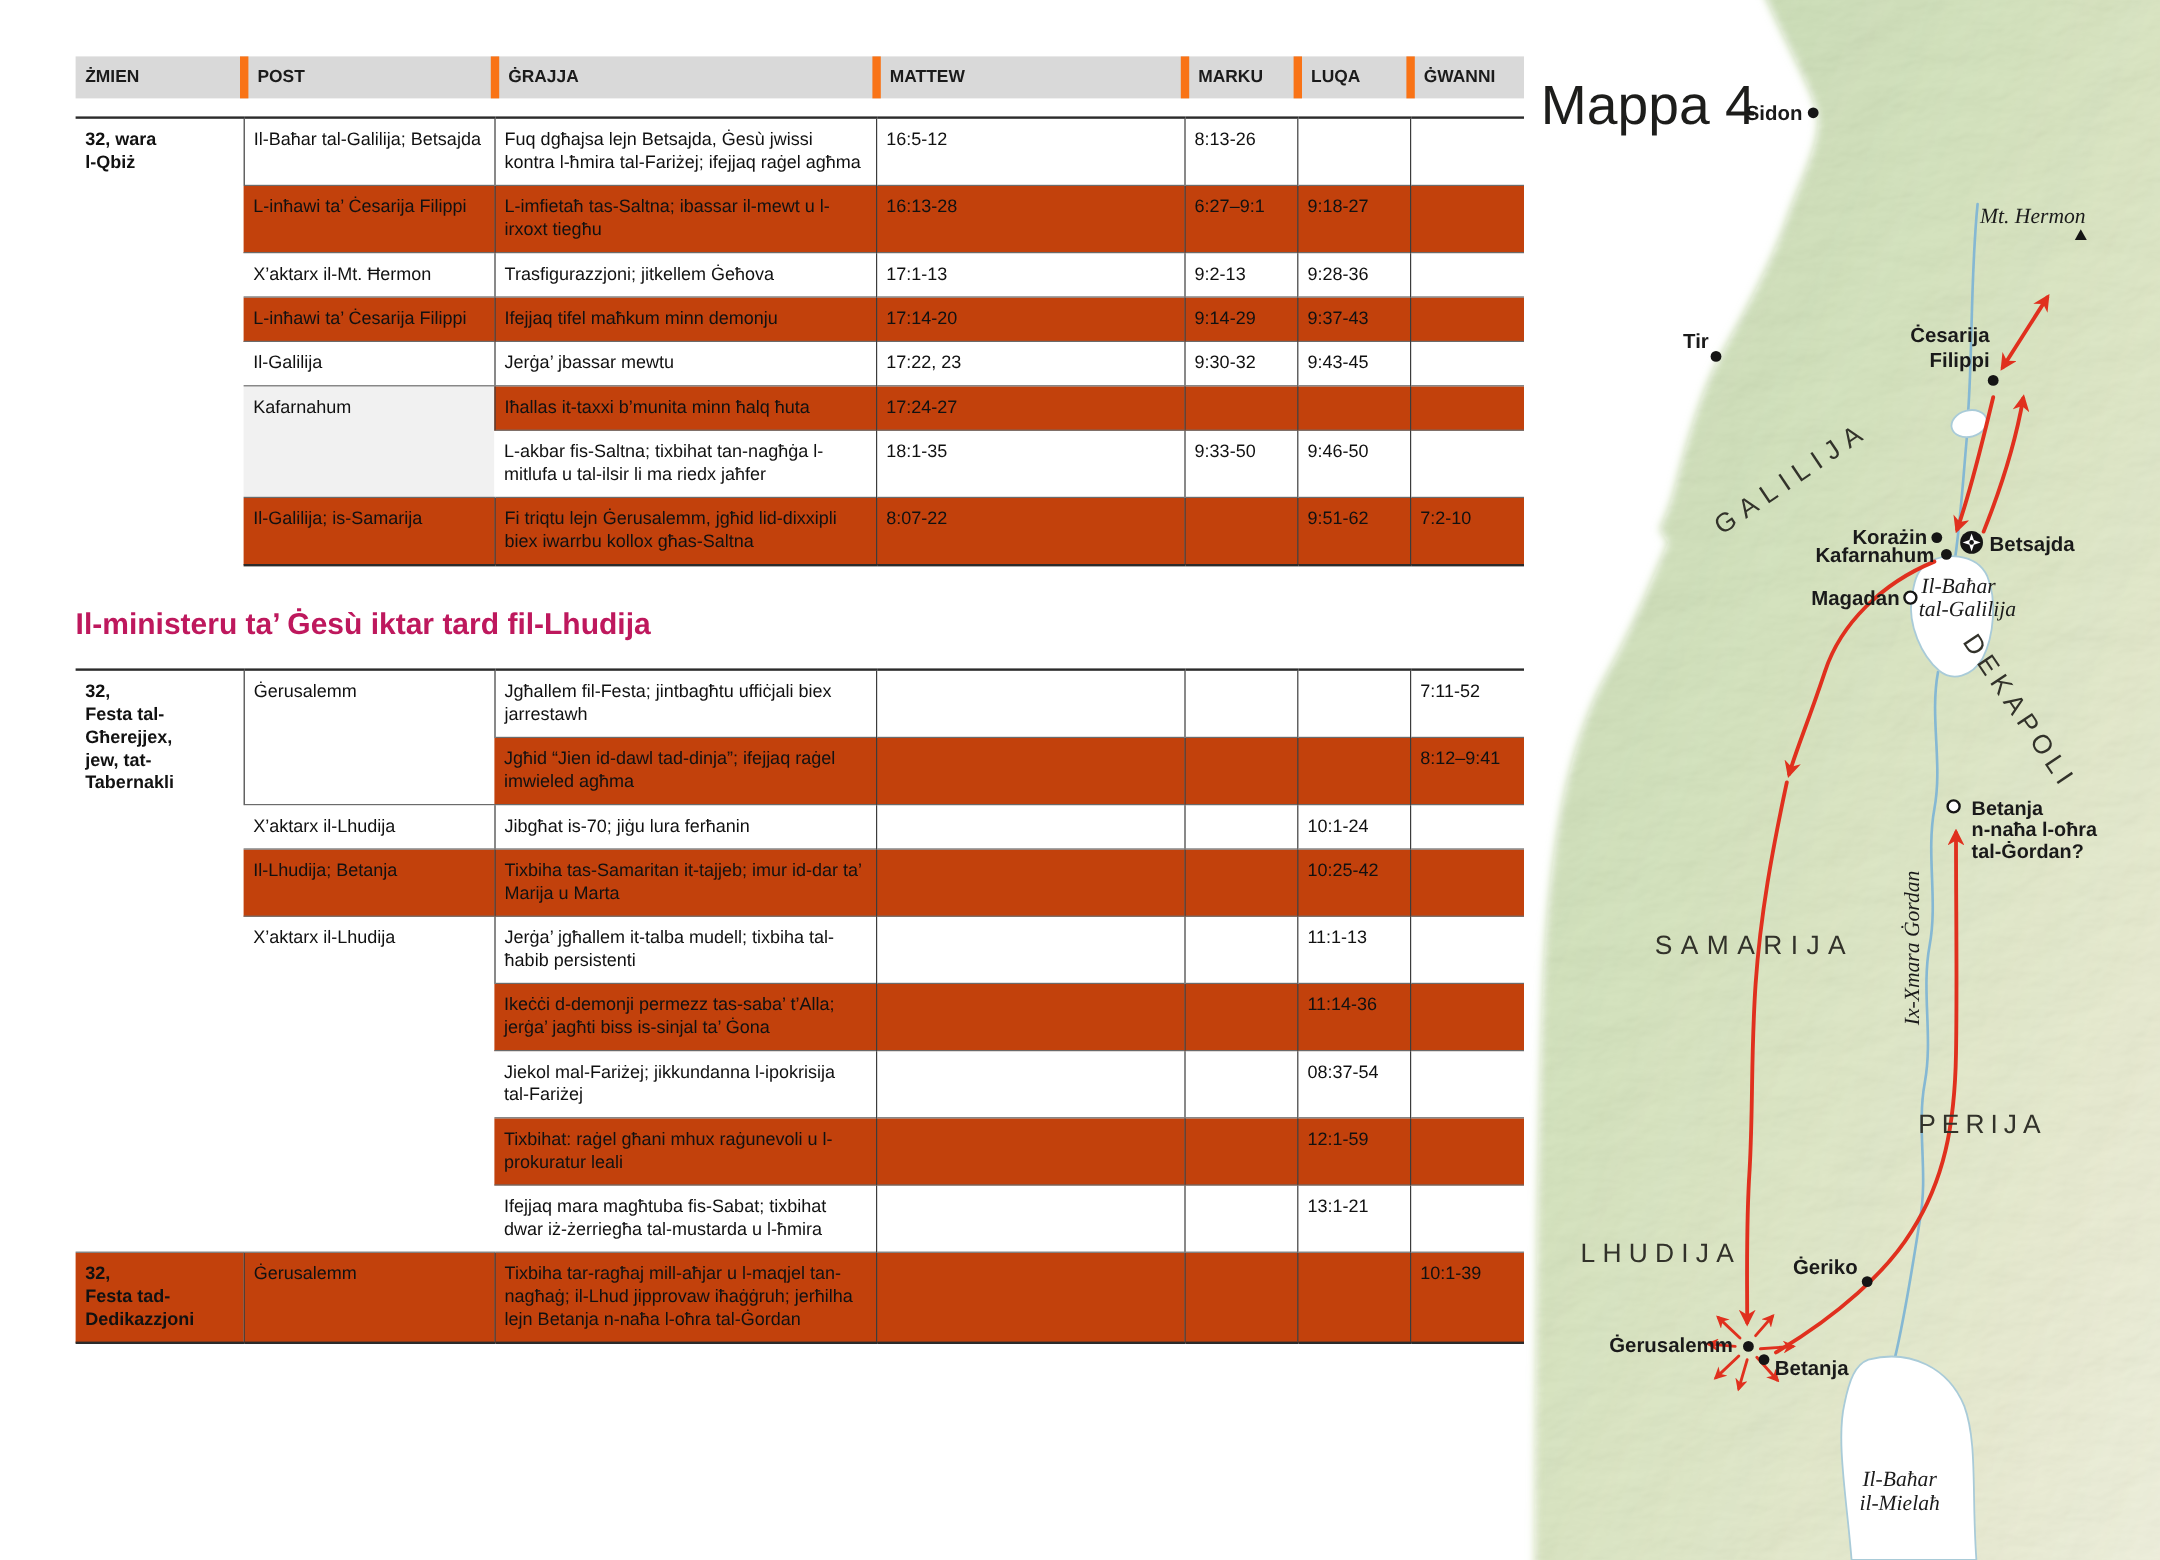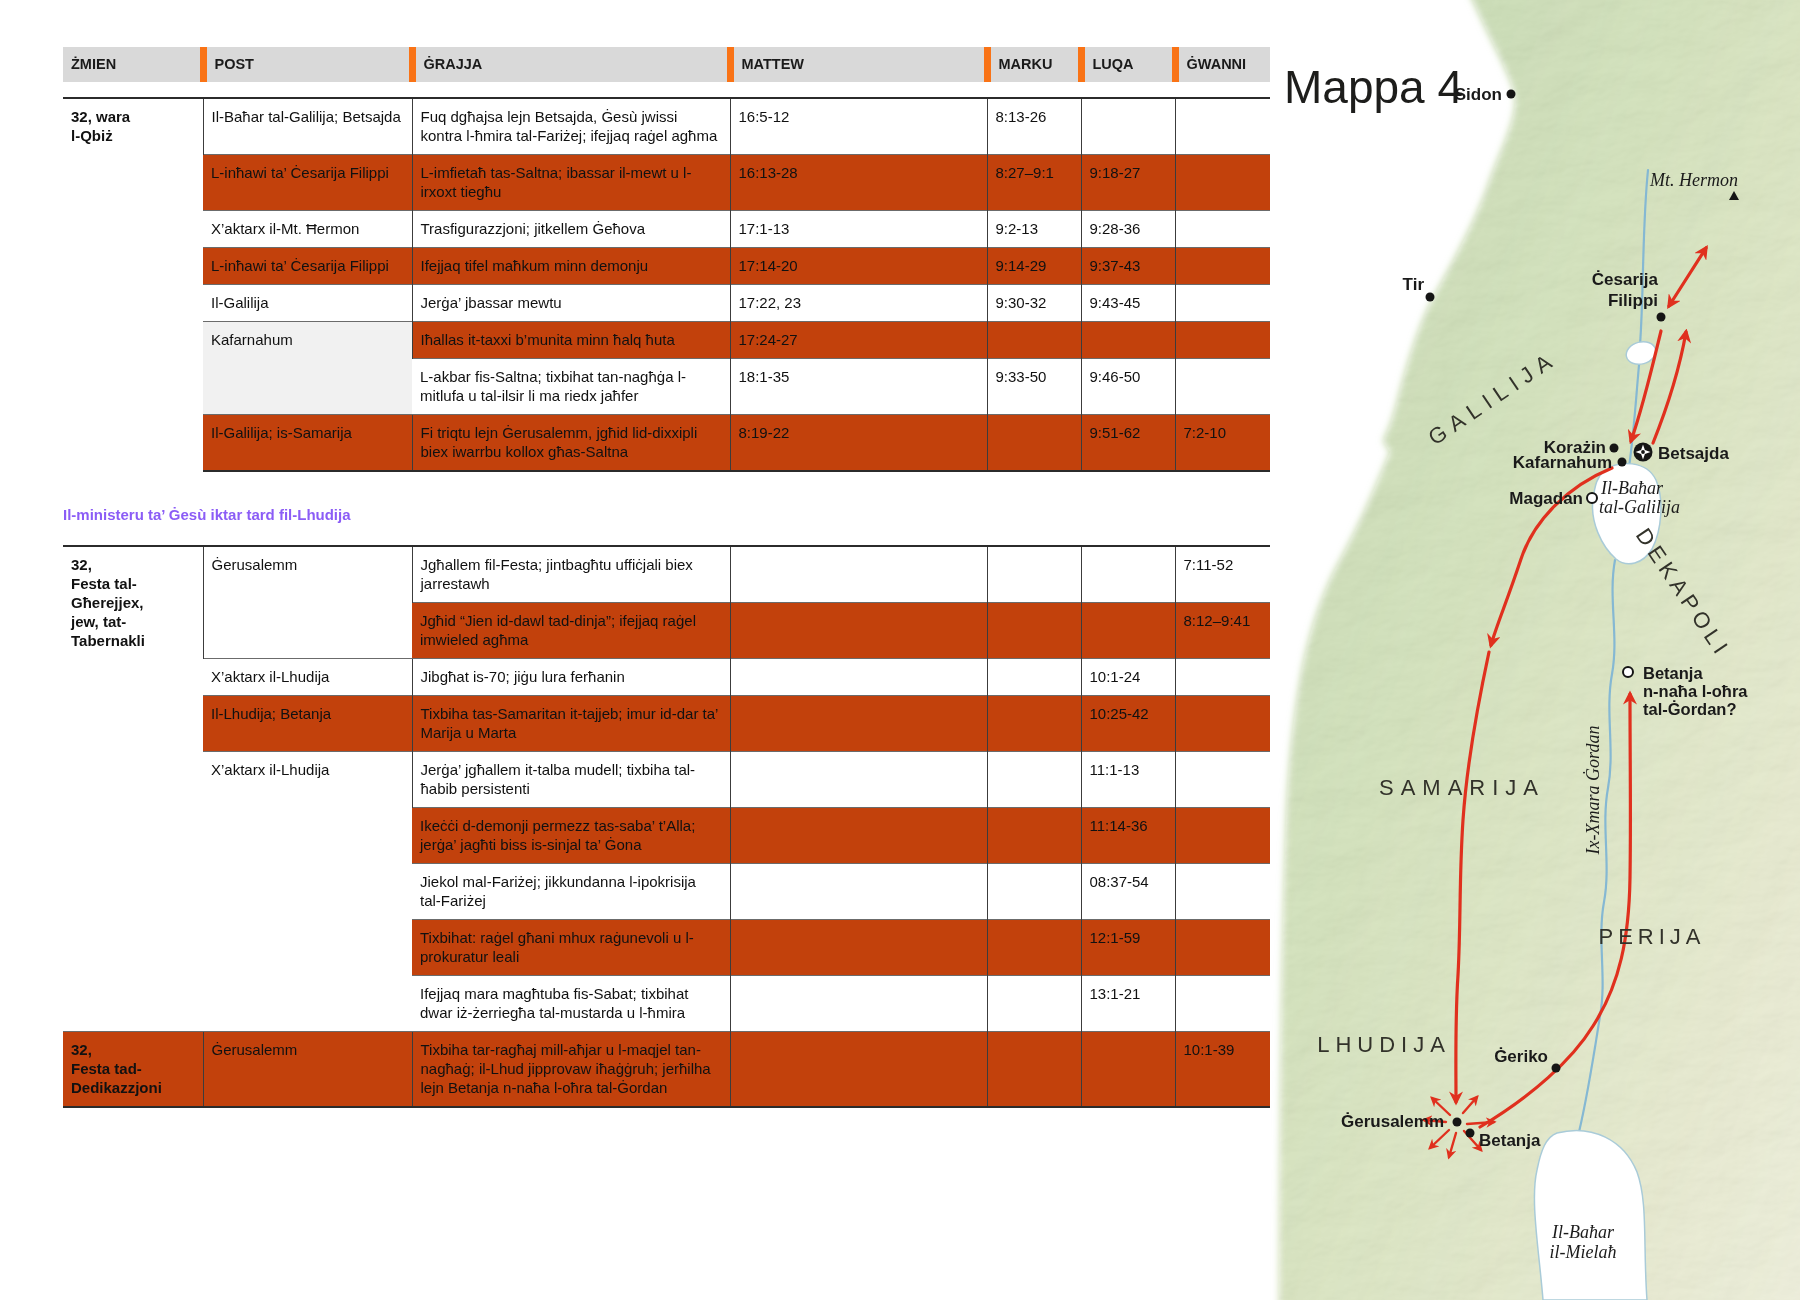--- a/index.html
+++ b/index.html
@@ -17,21 +17,21 @@
   .body-table td + td{border-left:1px solid #3c3c3c;}
   .body-table tr:first-child > td{border-top:2px solid #2b2b2b;}
   .body-table tr > td{border-top:1px solid #6b6b6b;}
   .body-table tr:first-child > td{border-top:2px solid #2b2b2b !important;}
   .body-table tr.last > td{border-bottom:2px solid #2b2b2b;}
   td.zmien{font-weight:bold;white-space:pre-line;}
   tr.light > td{background:#c2410c;}
   tr.white > td{background:#ffffff;}
   td.span-white{background:#ffffff !important;}
   td.span-light{background:#f1f1f1 !important;}
-  #section-heading{font-size:15px;font-weight:bold;color:#8b5cf6;margin:34px 0 22px 0;}
+  #section-heading{font-size:25px;font-weight:bold;color:#be185d;margin:34px 0 22px 0;}
   
   #map{position:absolute;left:1115px;top:0;width:685px;height:1300px;}
   text{fill:#1a1a1a;}
   .city{font-family:"Liberation Sans",sans-serif;font-size:17px;font-weight:bold;}
   .city-s{font-family:"Liberation Sans",sans-serif;font-size:16.5px;font-weight:bold;}
   .region{font-family:"Liberation Sans",sans-serif;font-size:22px;fill:#32322a;}
   .water{font-family:"Liberation Serif","DejaVu Serif",serif;font-style:italic;font-size:18px;fill:#1b1b1b;}
   .maptitle{font-family:"Liberation Sans",sans-serif;font-size:46px;fill:#1d1d1b;}
   .route{stroke:#e0301e;stroke-width:3.2;fill:none;stroke-linecap:round;}
   .burst{stroke:#e0301e;stroke-width:2.4;fill:none;stroke-linecap:round;}
@@ -190,21 +190,21 @@
         <td>Fuq dgħajsa lejn Betsajda, Ġesù jwissi kontra l-ħmira tal-Fariżej; ifejjaq raġel agħma</td>
         <td>16:5-12</td>
         <td>8:13-26</td>
         <td></td>
         <td></td>
       </tr>
       <tr class="light">
         <td>L-inħawi ta’ Ċesarija Filippi</td>
         <td>L-imfietaħ tas-Saltna; ibassar il-mewt u l-irxoxt tiegħu</td>
         <td>16:13-28</td>
-        <td>8:27–9:1</td>
+        <td>6:27–9:1</td>
         <td>9:18-27</td>
         <td></td>
       </tr>
       <tr class="white">
         <td>X’aktarx il-Mt. Ħermon</td>
         <td>Trasfigurazzjoni; jitkellem Ġeħova</td>
         <td>17:1-13</td>
         <td>9:2-13</td>
         <td>9:28-36</td>
         <td></td>
@@ -236,21 +236,21 @@
       <tr class="white">
         <td>L-akbar fis-Saltna; tixbihat tan-nagħġa l-mitlufa u tal-ilsir li ma riedx jaħfer</td>
         <td>18:1-35</td>
         <td>9:33-50</td>
         <td>9:46-50</td>
         <td></td>
       </tr>
       <tr class="light last">
         <td>Il-Galilija; is-Samarija</td>
         <td>Fi triqtu lejn Ġerusalemm, jgħid lid-dixxipli biex iwarrbu kollox għas-Saltna</td>
-        <td>8:19-22</td>
+        <td>8:07-22</td>
         <td></td>
         <td>9:51-62</td>
         <td>7:2-10</td>
       </tr>
     </tbody>
       </table>
 
     <div id="section-heading">Il-ministeru ta’ Ġesù iktar tard fil-Lhudija</div>
 
     <table class="body-table" style="margin-top:0;">

